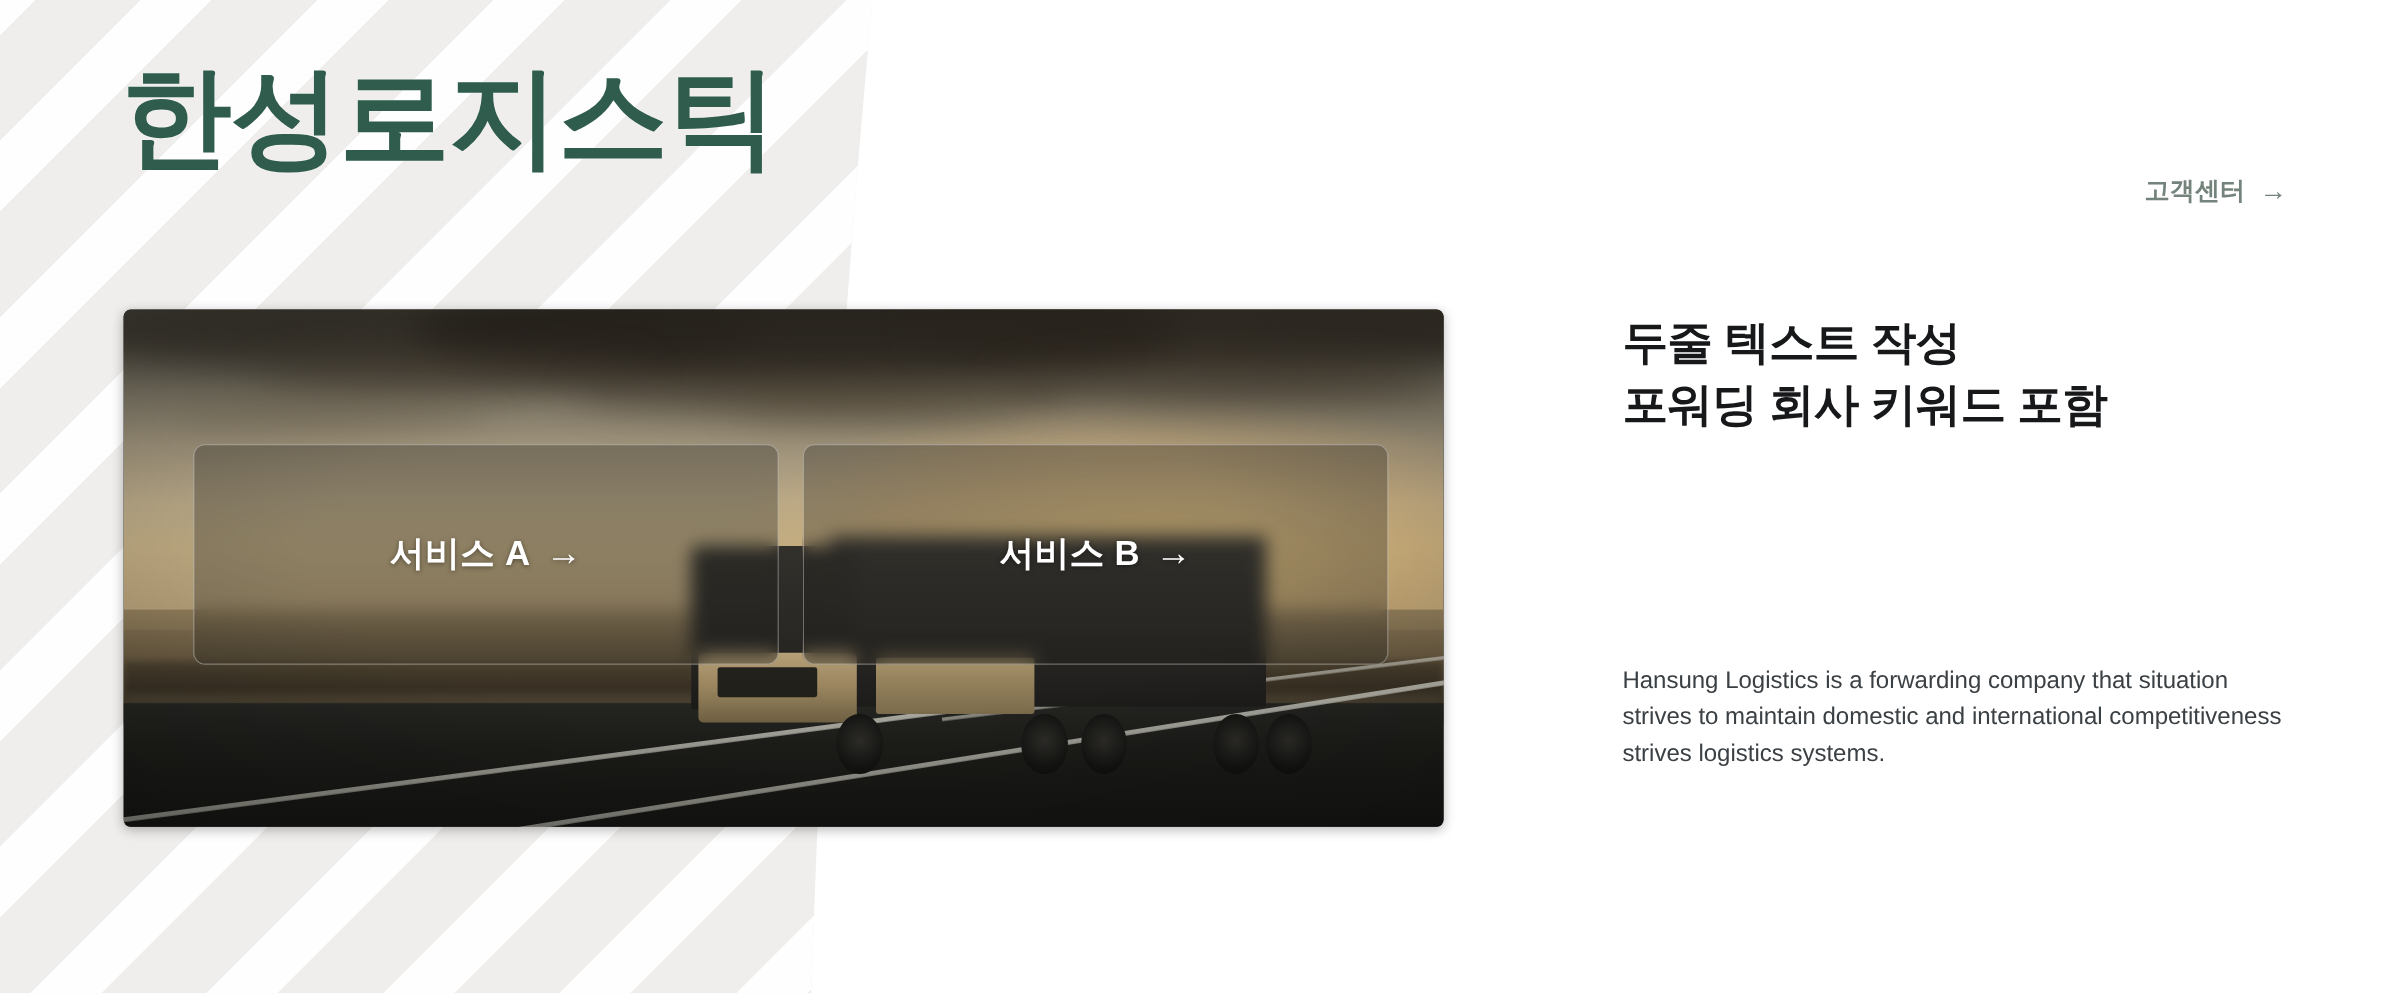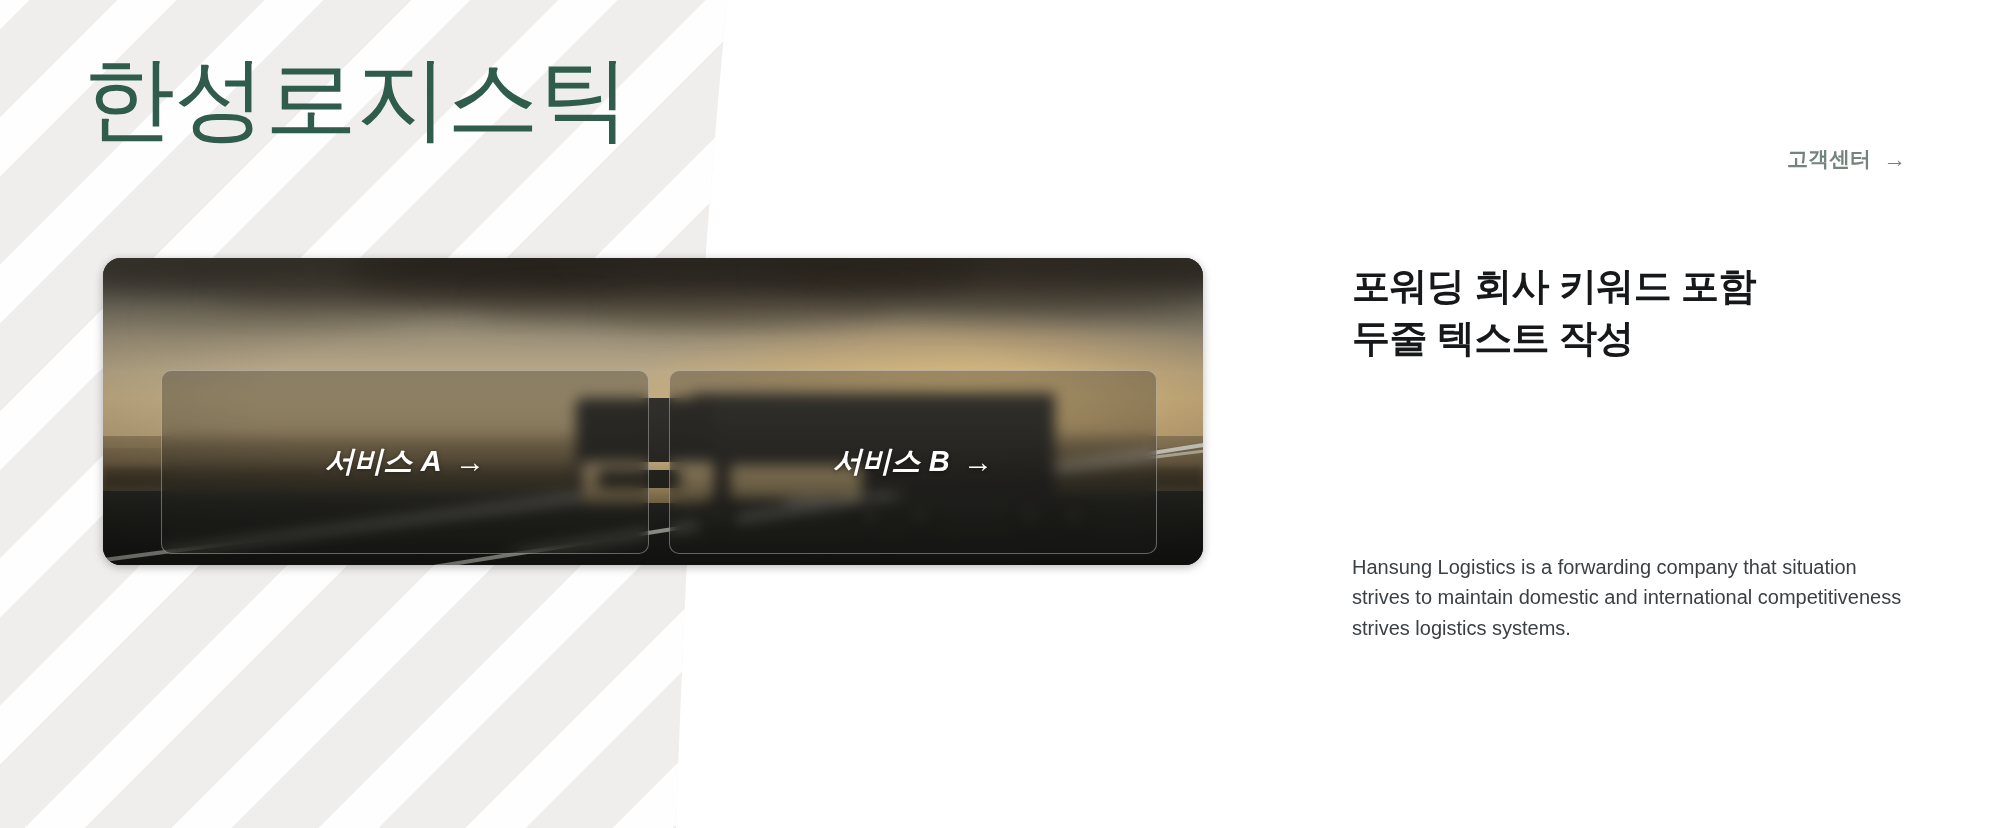--- a/index.html
+++ b/index.html
@@ -35,42 +35,41 @@
         -45deg,
         rgba(255,255,255,0) 0px,
         rgba(255,255,255,0) 62px,
         rgba(255,255,255,0.95) 62px,
         rgba(255,255,255,0.95) 104px);
   }
 
   
   .brand-title{
     position:absolute;
-    left:83px; top:46px;
+    left:101px; top:46px;
     z-index:5;
     font-size:92px;
-    font-weight:400;
+    font-weight:700;
     letter-spacing:-1px;
     line-height:1.15;
     color:#2f5c4d;
     text-shadow:0 0 1px rgba(255,255,255,0.9);
     white-space:nowrap;
   }
 
   
   .hero{
     position:absolute;
     left:103px; top:258px;
-    width:1100px; height:307px;
-    border-radius:18px;
+    width:1100px; height:431px;
+    border-radius:6px;
     overflow:hidden;
     z-index:4;
     background:#262420;
     box-shadow:0 2px 10px rgba(0,0,0,0.28);
-    font-style:italic;
   }
   .hero-photo{ position:absolute; inset:0; }
 
   
   .sky{
     position:absolute; left:0; top:0; width:100%; height:62%;
     background:
       radial-gradient(ellipse 45% 70% at 78% 76%, rgba(255,214,130,0.60) 0%, rgba(255,190,96,0.20) 45%, rgba(255,190,96,0) 72%),
       linear-gradient(180deg,
         #5d5b52 0%,
@@ -316,22 +315,22 @@
 </div>
 
 <div class="right-col">
 
   <a class="support-link">
     <span>고객센터</span>
     <span class="arrow-glyph">→</span>
   </a>
 
   <h2 class="headline">
+    <span class="hl-line">두줄 텍스트 작성</span>
     <span class="hl-line">포워딩 회사 키워드 포함</span>
-    <span class="hl-line">두줄 텍스트 작성</span>
   </h2>
 
 
   <p class="subcopy">
     <span class="sc-line">Hansung Logistics is a forwarding company that situation</span>
     <span class="sc-line">strives to maintain domestic and international competitiveness</span>
     <span class="sc-line">strives logistics systems.</span>
   </p>
 
 </div>

